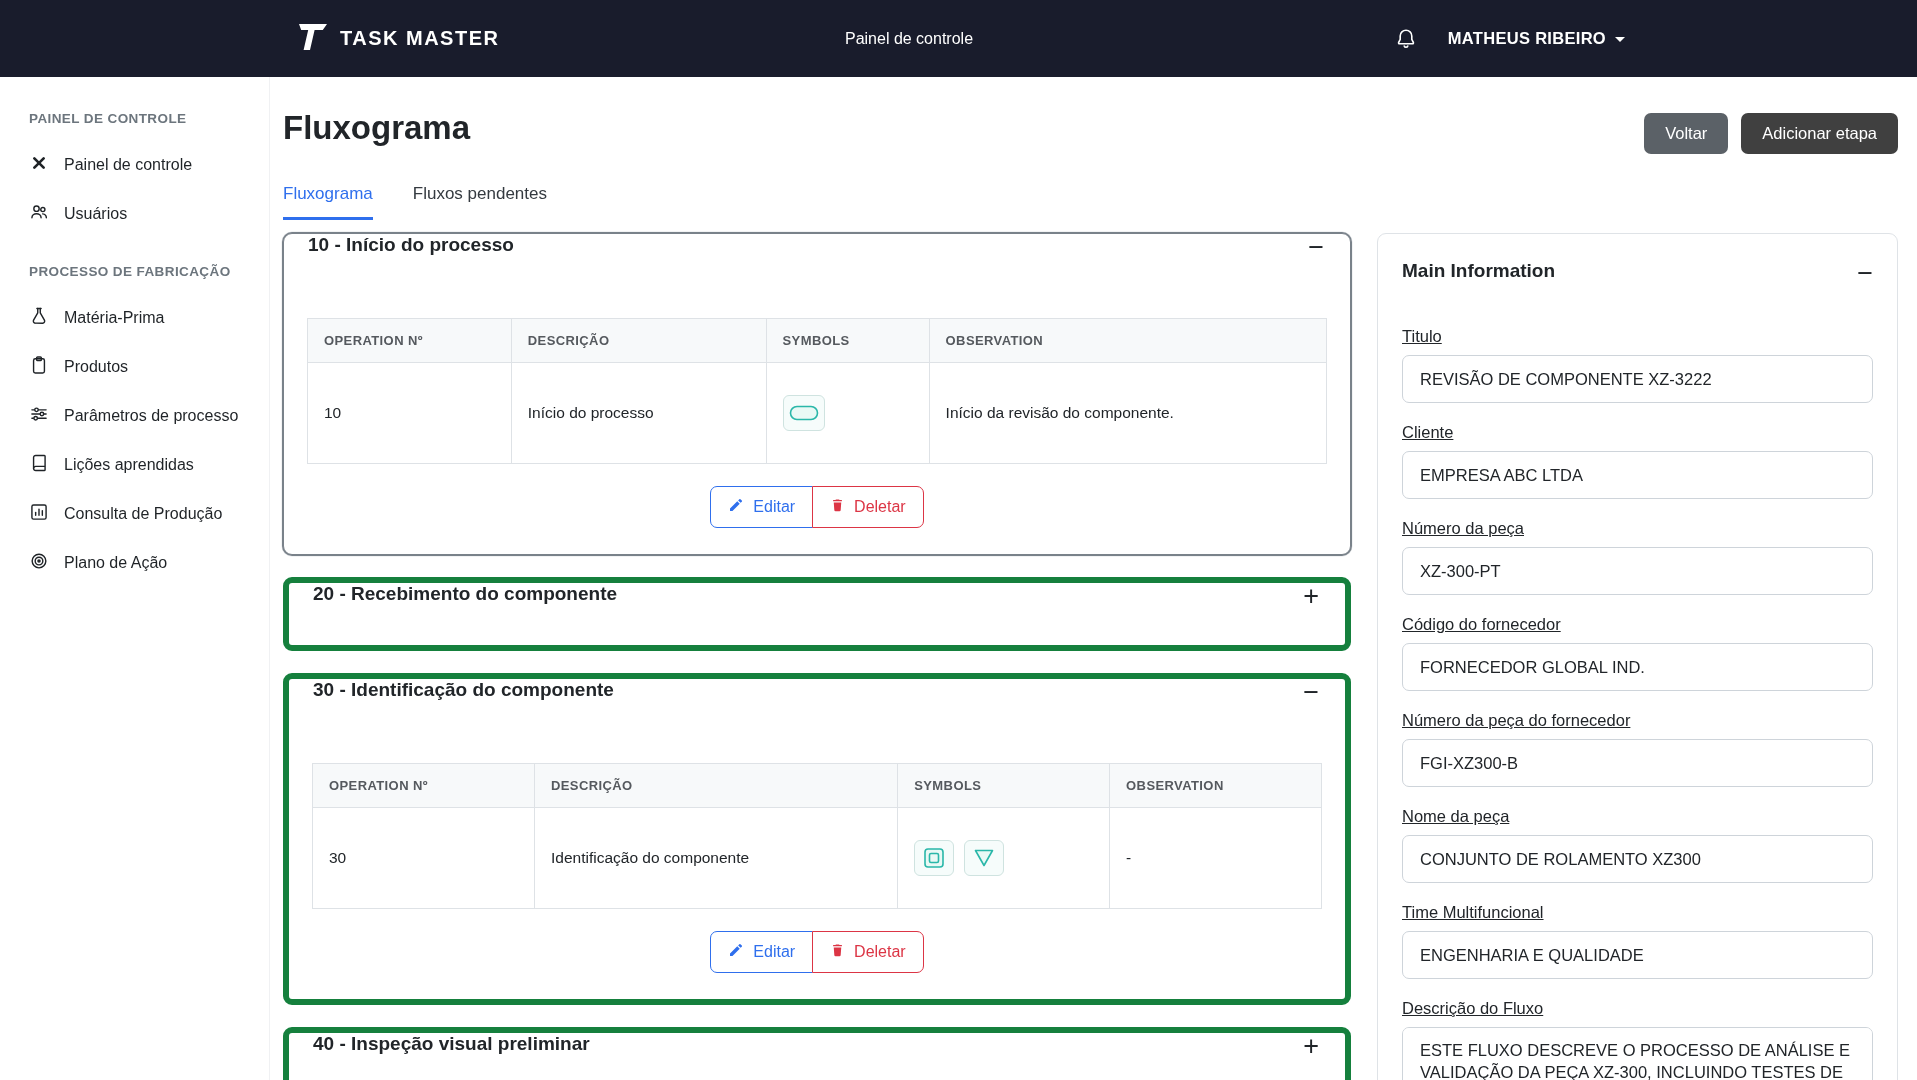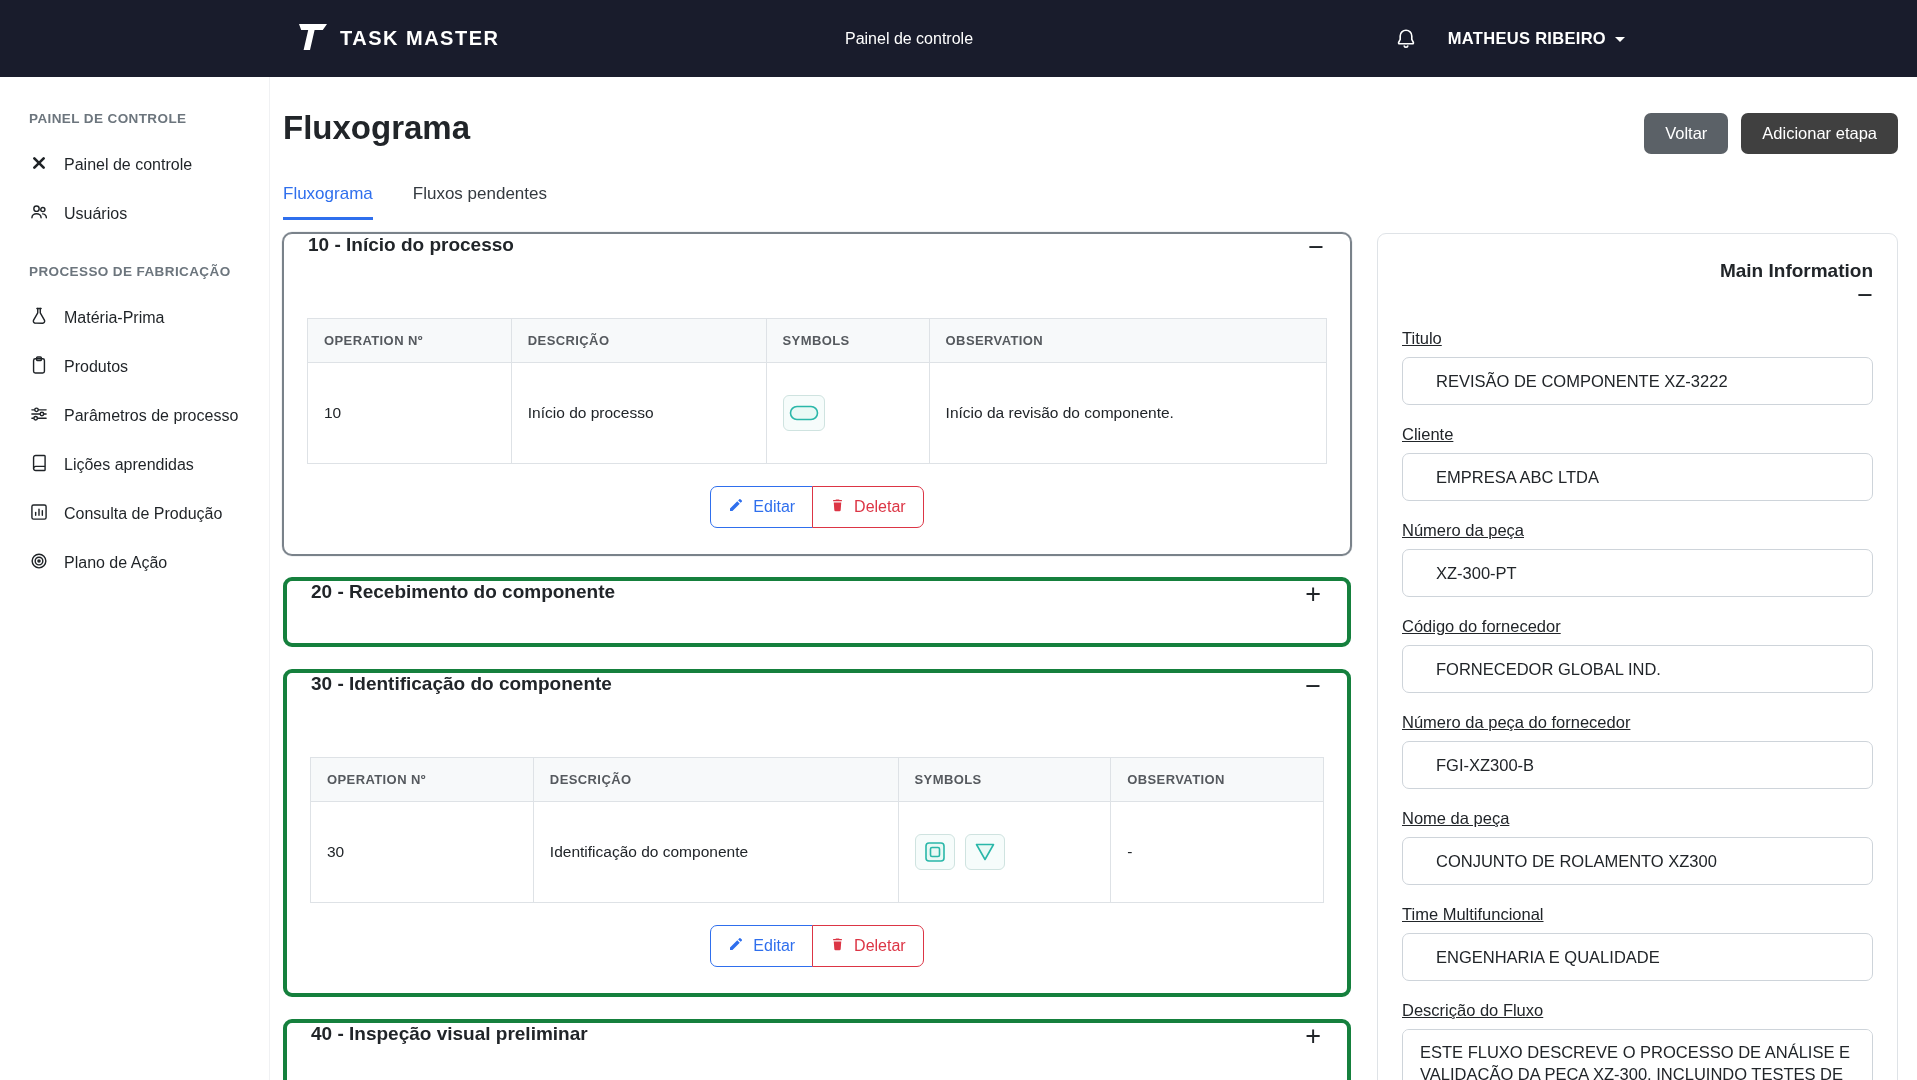--- a/index.html
+++ b/index.html
@@ -43,21 +43,21 @@
   .btn-success { background: #404040; color: #fff; }
 
   .tabs { display: flex; gap: 40px; margin-top: 30px; }
   .tab { font-size: 17px; color: #343a40; padding-bottom: 13px; cursor: pointer; }
   .tab.active { color: #2f6fed; border-bottom: 3px solid #2f6fed; }
 
   .columns { display: flex; gap: 26px; margin-top: 13px; align-items: flex-start; }
   .left-col { flex: 1; display: flex; flex-direction: column; gap: 22px; }
 
   
-  .card { background: #fff; border: 4px solid #15803d; border-radius: 9px; }
+  .card { background: #fff; border: 6px solid #15803d; border-radius: 9px; }
   .card.focused { border: 1px solid #7a828a; box-shadow: 0 0 0 1.5px #7a828a33, 0 0 0 1px #7a828a; }
   .acc-header { display: flex; justify-content: space-between; align-items: flex-start;
                 height: 62px; padding: 0 26px 0 24px; cursor: pointer; }
   .acc-title { font-size: 19px; font-weight: 600; color: #212529; }
   .acc-toggle { font-size: 27px; font-weight: 300; color: #212529; line-height: 1; cursor: pointer; }
   .acc-body { padding: 22px 23px 26px; }
 
   table.op-table { width: 100%; border-collapse: collapse; }
   .op-table th { background: #f7f9fa; border: 1px solid #dee2e6; text-align: left;
                  font-size: 13px; font-weight: 600; color: #55595e; letter-spacing: .4px;
@@ -71,26 +71,26 @@
 
   .table-actions { display: flex; justify-content: center; margin-top: 22px; }
   .btn-outline { display: inline-flex; align-items: center; gap: 9px; background: #fff;
                  font-size: 16px; padding: 10px 17px; cursor: pointer; font-family: inherit; }
   .btn-edit { color: #2f6fed; border: 1px solid #2f6fed; border-radius: 7px 0 0 7px; }
   .btn-delete { color: #dc3545; border: 1px solid #dc3545; border-radius: 0 7px 7px 0; margin-left: -1px; }
 
   
   .info-card { width: 521px; flex: 0 0 521px; border: 1px solid #dfe3e7; border-radius: 9px;
                padding: 26px 24px; background: #fff; }
-  .info-head { display: flex; justify-content: space-between; align-items: flex-end; margin-bottom: 20px; flex-direction: column; }
+  .info-head { display: flex; justify-content: space-between; align-items: flex-start; margin-bottom: 40px; }
   .info-title { font-size: 19px; font-weight: 600; color: #212529; }
   .field-label { display: block; font-size: 16.5px; color: #212529; margin: 20px 0 9px; text-decoration: underline; }
   .field-label:first-of-type { margin-top: 0; }
   .field-input { width: 100%; height: 48px; border: 1px solid #ced4da; border-radius: 7px;
-                 padding: 0 33px; font-size: 16.5px; color: #212529; font-family: inherit; background: #fff; }
+                 padding: 0 17px; font-size: 16.5px; color: #212529; font-family: inherit; background: #fff; }
   textarea.field-textarea { width: 100%; height: 110px; border: 1px solid #ced4da; border-radius: 7px;
                  padding: 11px 17px; font-size: 16.5px; line-height: 1.35; color: #212529;
                  font-family: inherit; resize: none; overflow-y: scroll; }
   textarea.field-textarea::-webkit-scrollbar { width: 9px; }
   textarea.field-textarea::-webkit-scrollbar-thumb { background: #adb3b9; border-radius: 5px; }
   textarea.field-textarea::-webkit-scrollbar-track { background: #f1f2f4; }
 </style>
 </head>
 <body>
 

